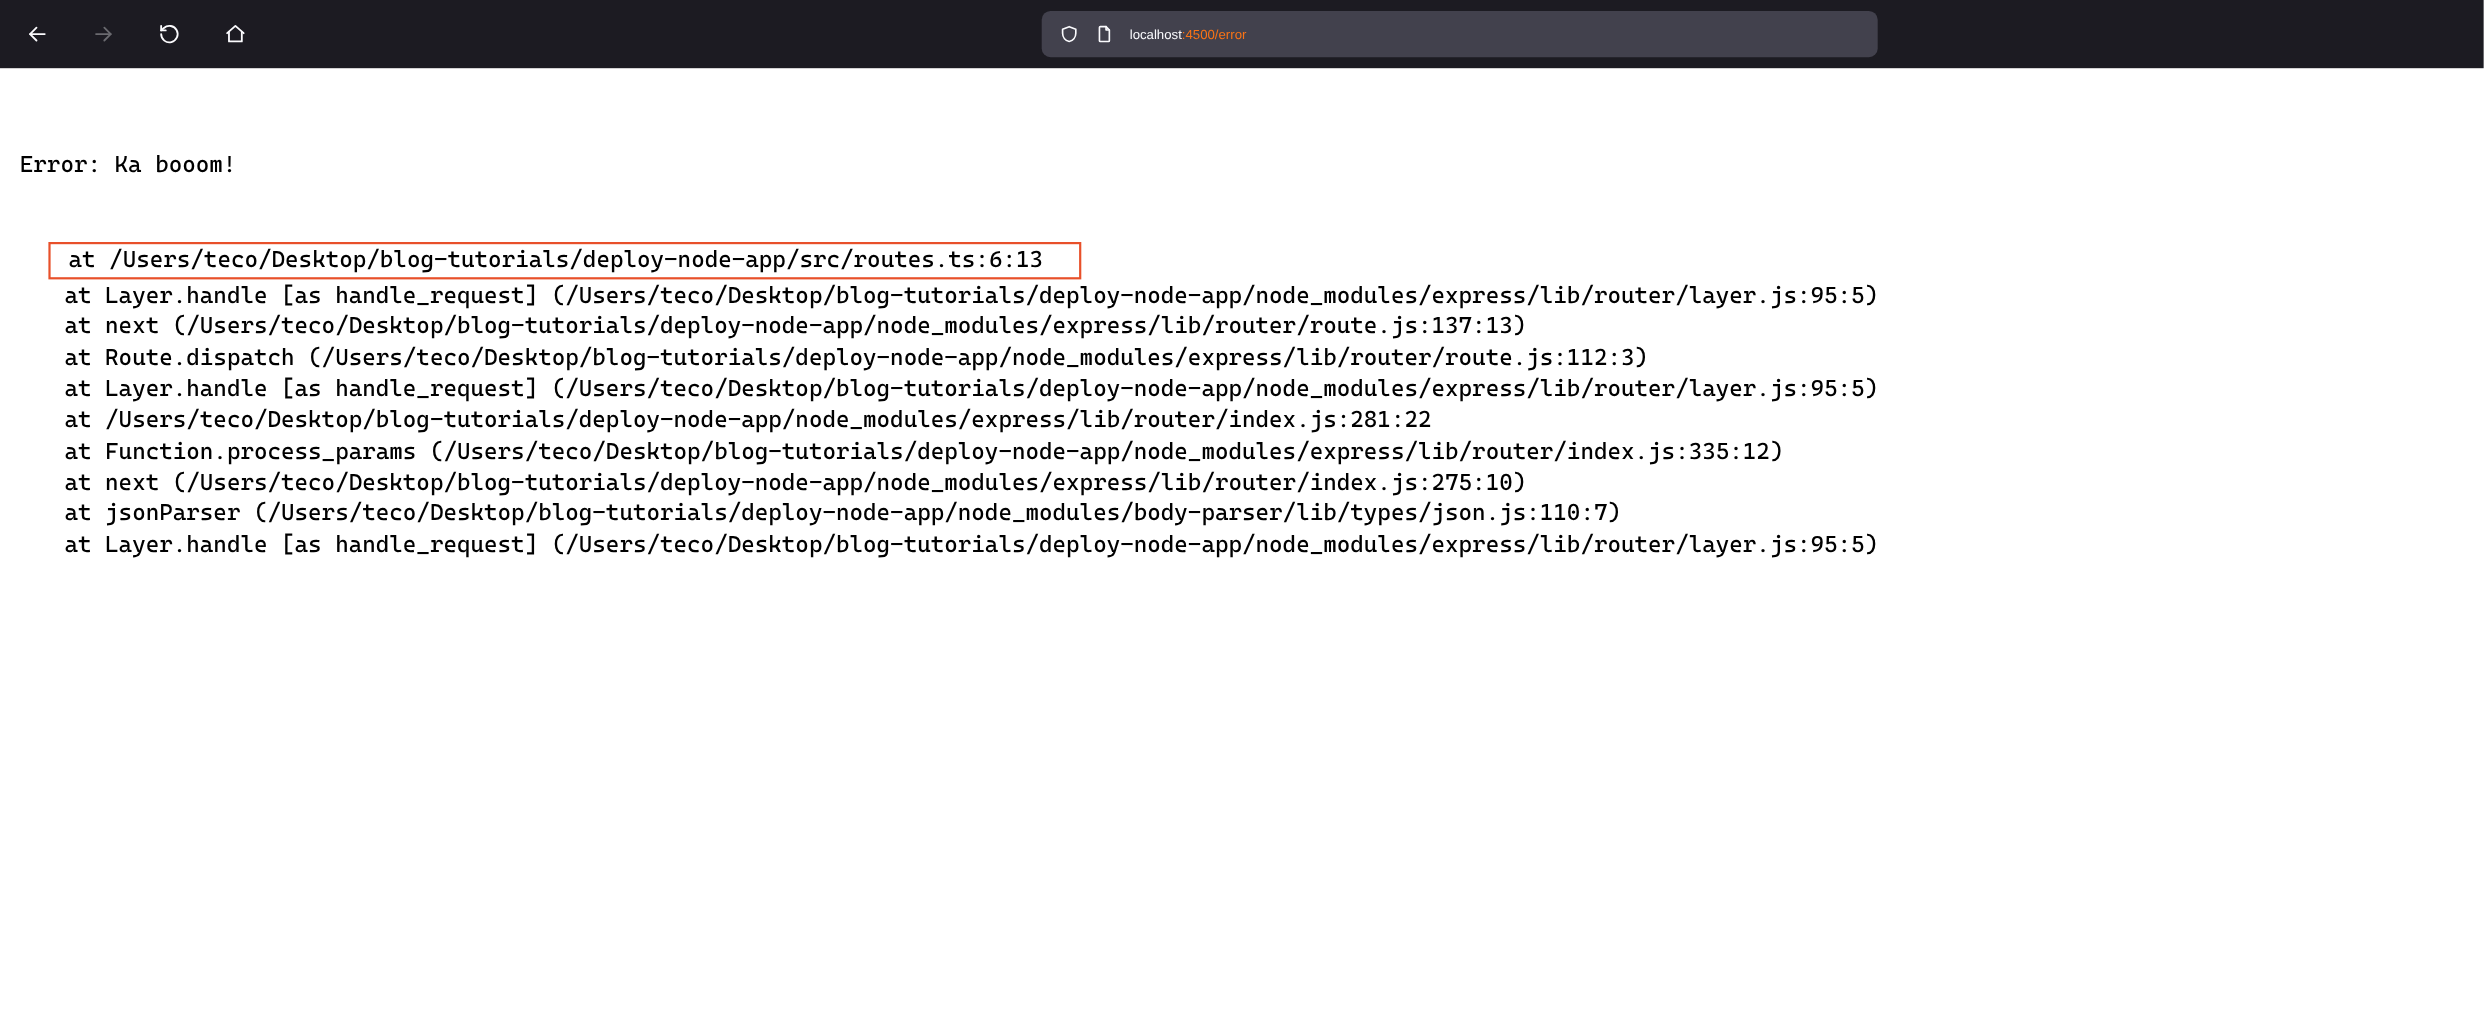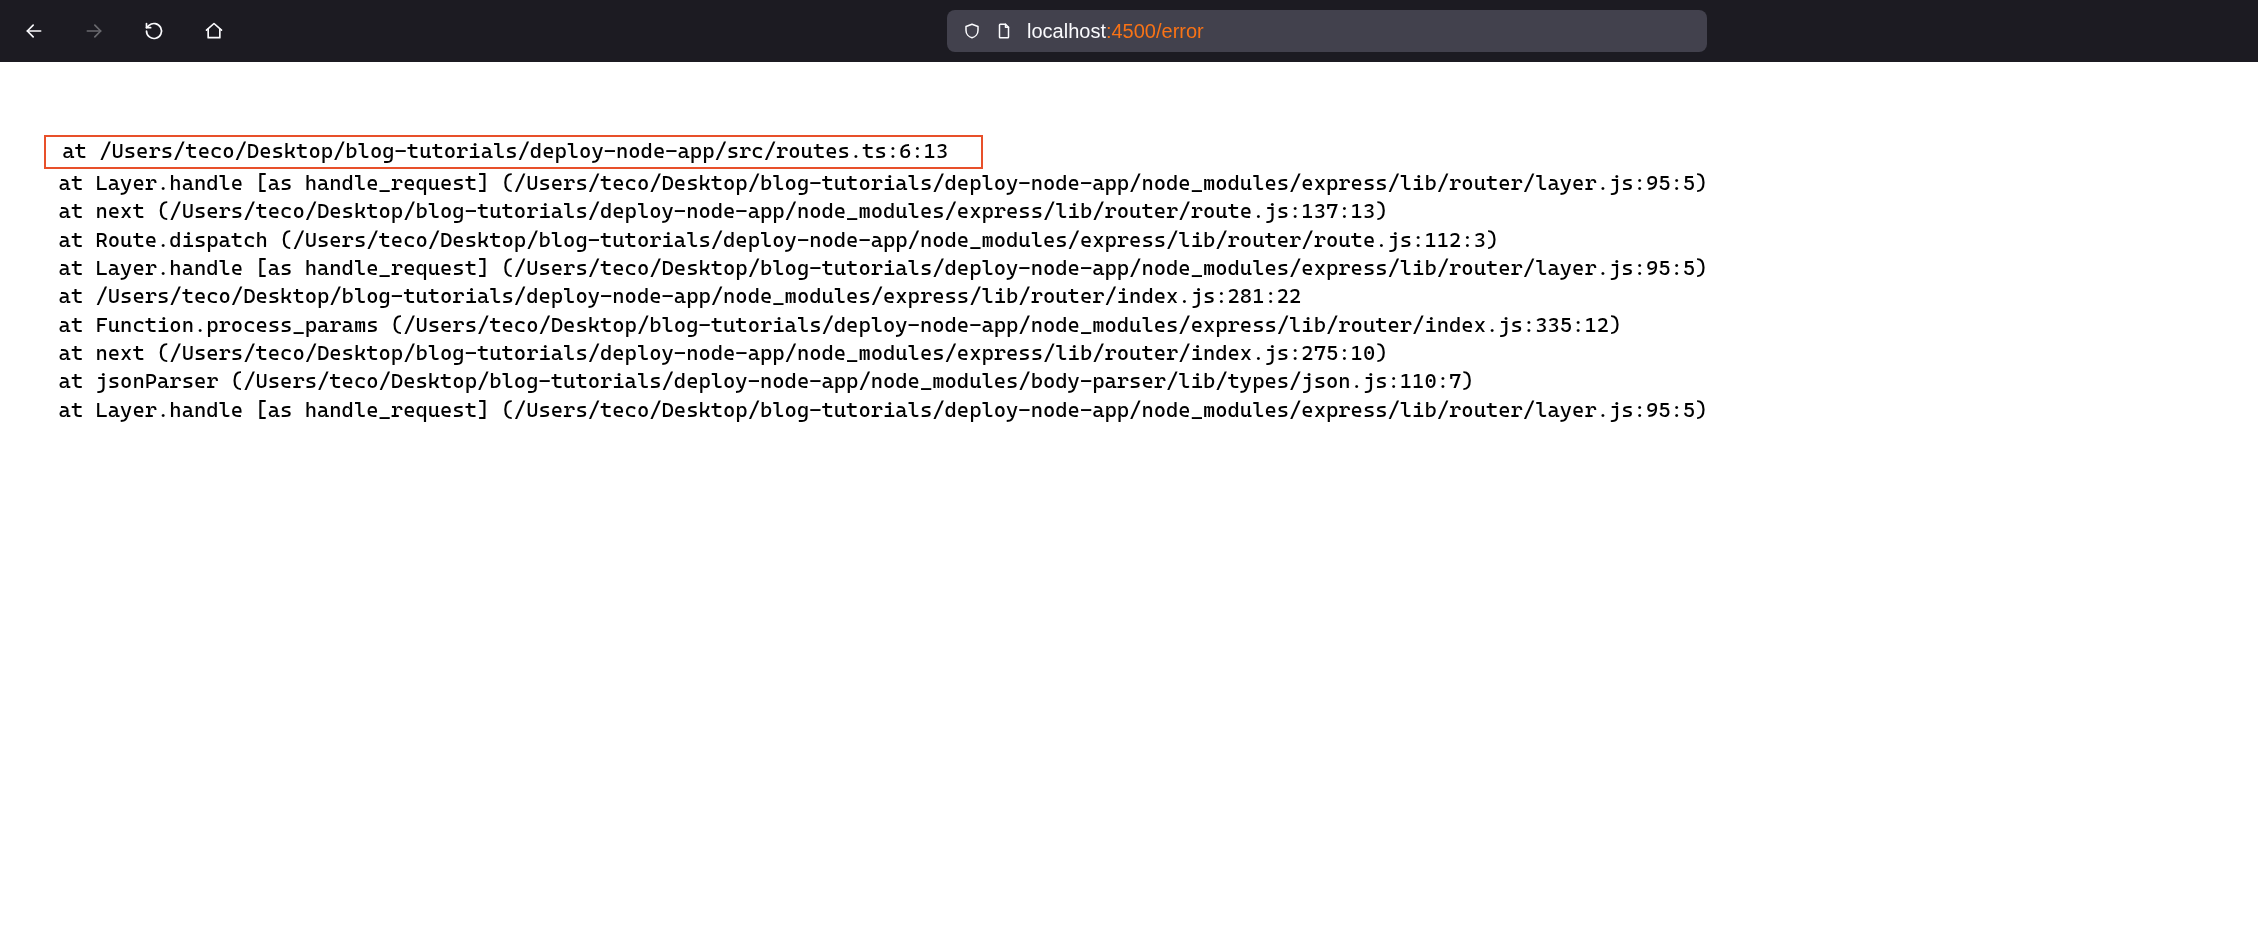--- a/index.html
+++ b/index.html
@@ -62,21 +62,21 @@
     .address-icon {
       color: #fbfbfe;
       display: flex;
       align-items: center;
     }
     .address-icon svg {
       width: 18px;
       height: 18px;
     }
     .url-text {
-      font-size: 20px;
+      font-size: 12px;
       display: flex;
       align-items: center;
     }
     .url-host {
       color: #fbfbfe;
     }
     .url-rest {
       color: #f97316;
     }
     .page-content {
@@ -152,14 +152,15 @@
       </span>
       <span class="url-text">
         <span class="url-host">localhost</span>
           <span class="url-rest">:4500/error</span>
       </span>
     </div>
   </div>
 </div>
 
 <div class="page-content">
+  <span class="error-line">Error: Ka booom!</span>
   <div id="stack-container"><div class="stack-highlighted"><span class="highlight-box"> at /Users/teco/Desktop/blog-tutorials/deploy-node-app/src/routes.ts:6:13  </span></div><span class="stack-line">at Layer.handle [as handle_request] (/Users/teco/Desktop/blog-tutorials/deploy-node-app/node_modules/express/lib/router/layer.js:95:5)</span><span class="stack-line">at next (/Users/teco/Desktop/blog-tutorials/deploy-node-app/node_modules/express/lib/router/route.js:137:13)</span><span class="stack-line">at Route.dispatch (/Users/teco/Desktop/blog-tutorials/deploy-node-app/node_modules/express/lib/router/route.js:112:3)</span><span class="stack-line">at Layer.handle [as handle_request] (/Users/teco/Desktop/blog-tutorials/deploy-node-app/node_modules/express/lib/router/layer.js:95:5)</span><span class="stack-line">at /Users/teco/Desktop/blog-tutorials/deploy-node-app/node_modules/express/lib/router/index.js:281:22</span><span class="stack-line">at Function.process_params (/Users/teco/Desktop/blog-tutorials/deploy-node-app/node_modules/express/lib/router/index.js:335:12)</span><span class="stack-line">at next (/Users/teco/Desktop/blog-tutorials/deploy-node-app/node_modules/express/lib/router/index.js:275:10)</span><span class="stack-line">at jsonParser (/Users/teco/Desktop/blog-tutorials/deploy-node-app/node_modules/body-parser/lib/types/json.js:110:7)</span><span class="stack-line">at Layer.handle [as handle_request] (/Users/teco/Desktop/blog-tutorials/deploy-node-app/node_modules/express/lib/router/layer.js:95:5)</span></div>
 </div>
 
 </body></html>

